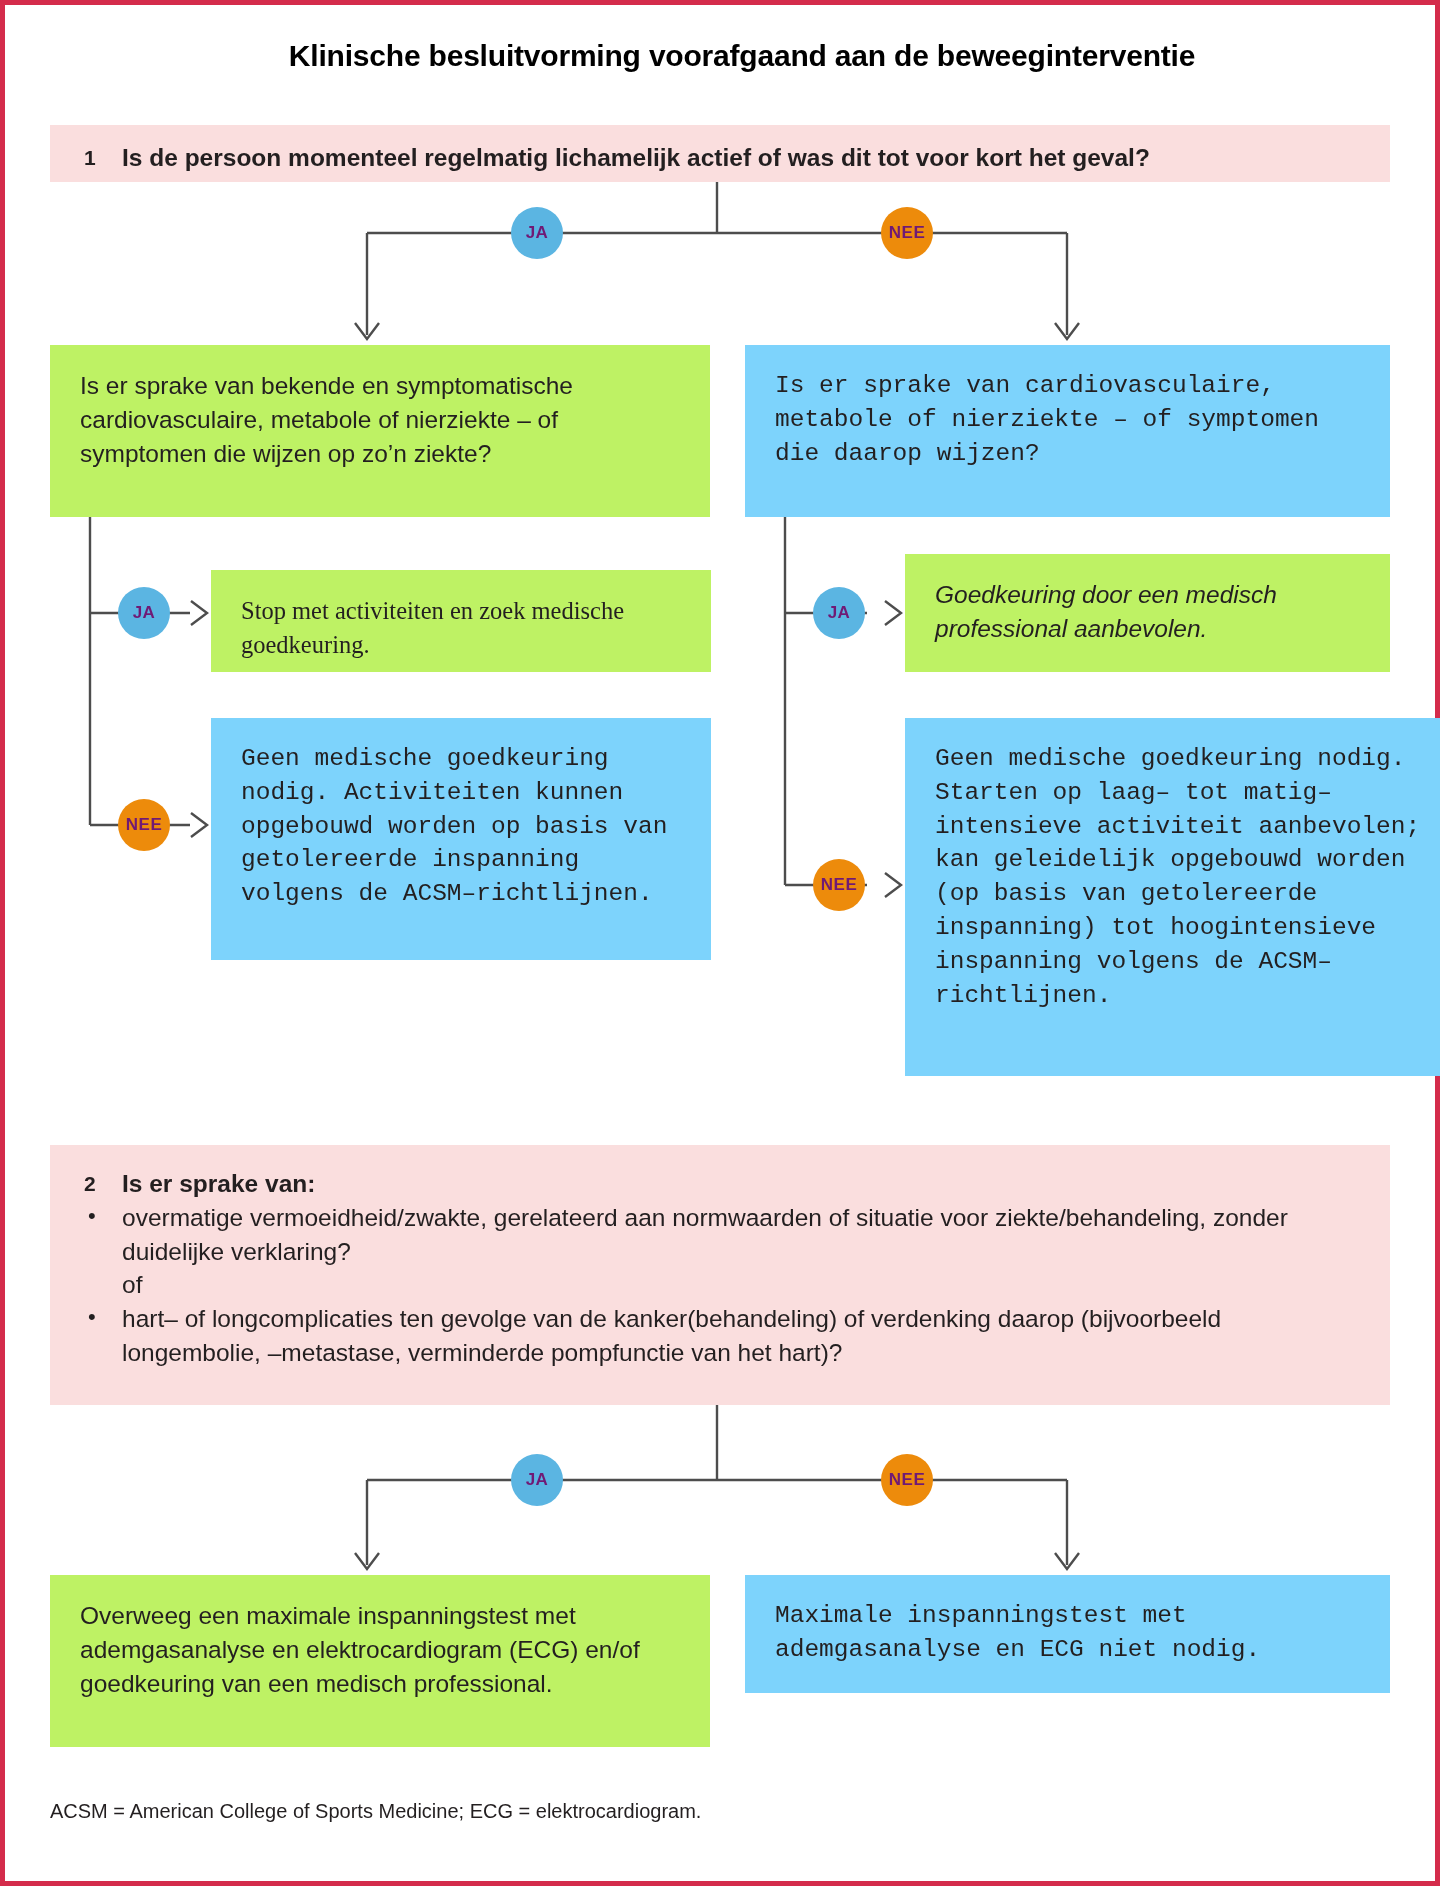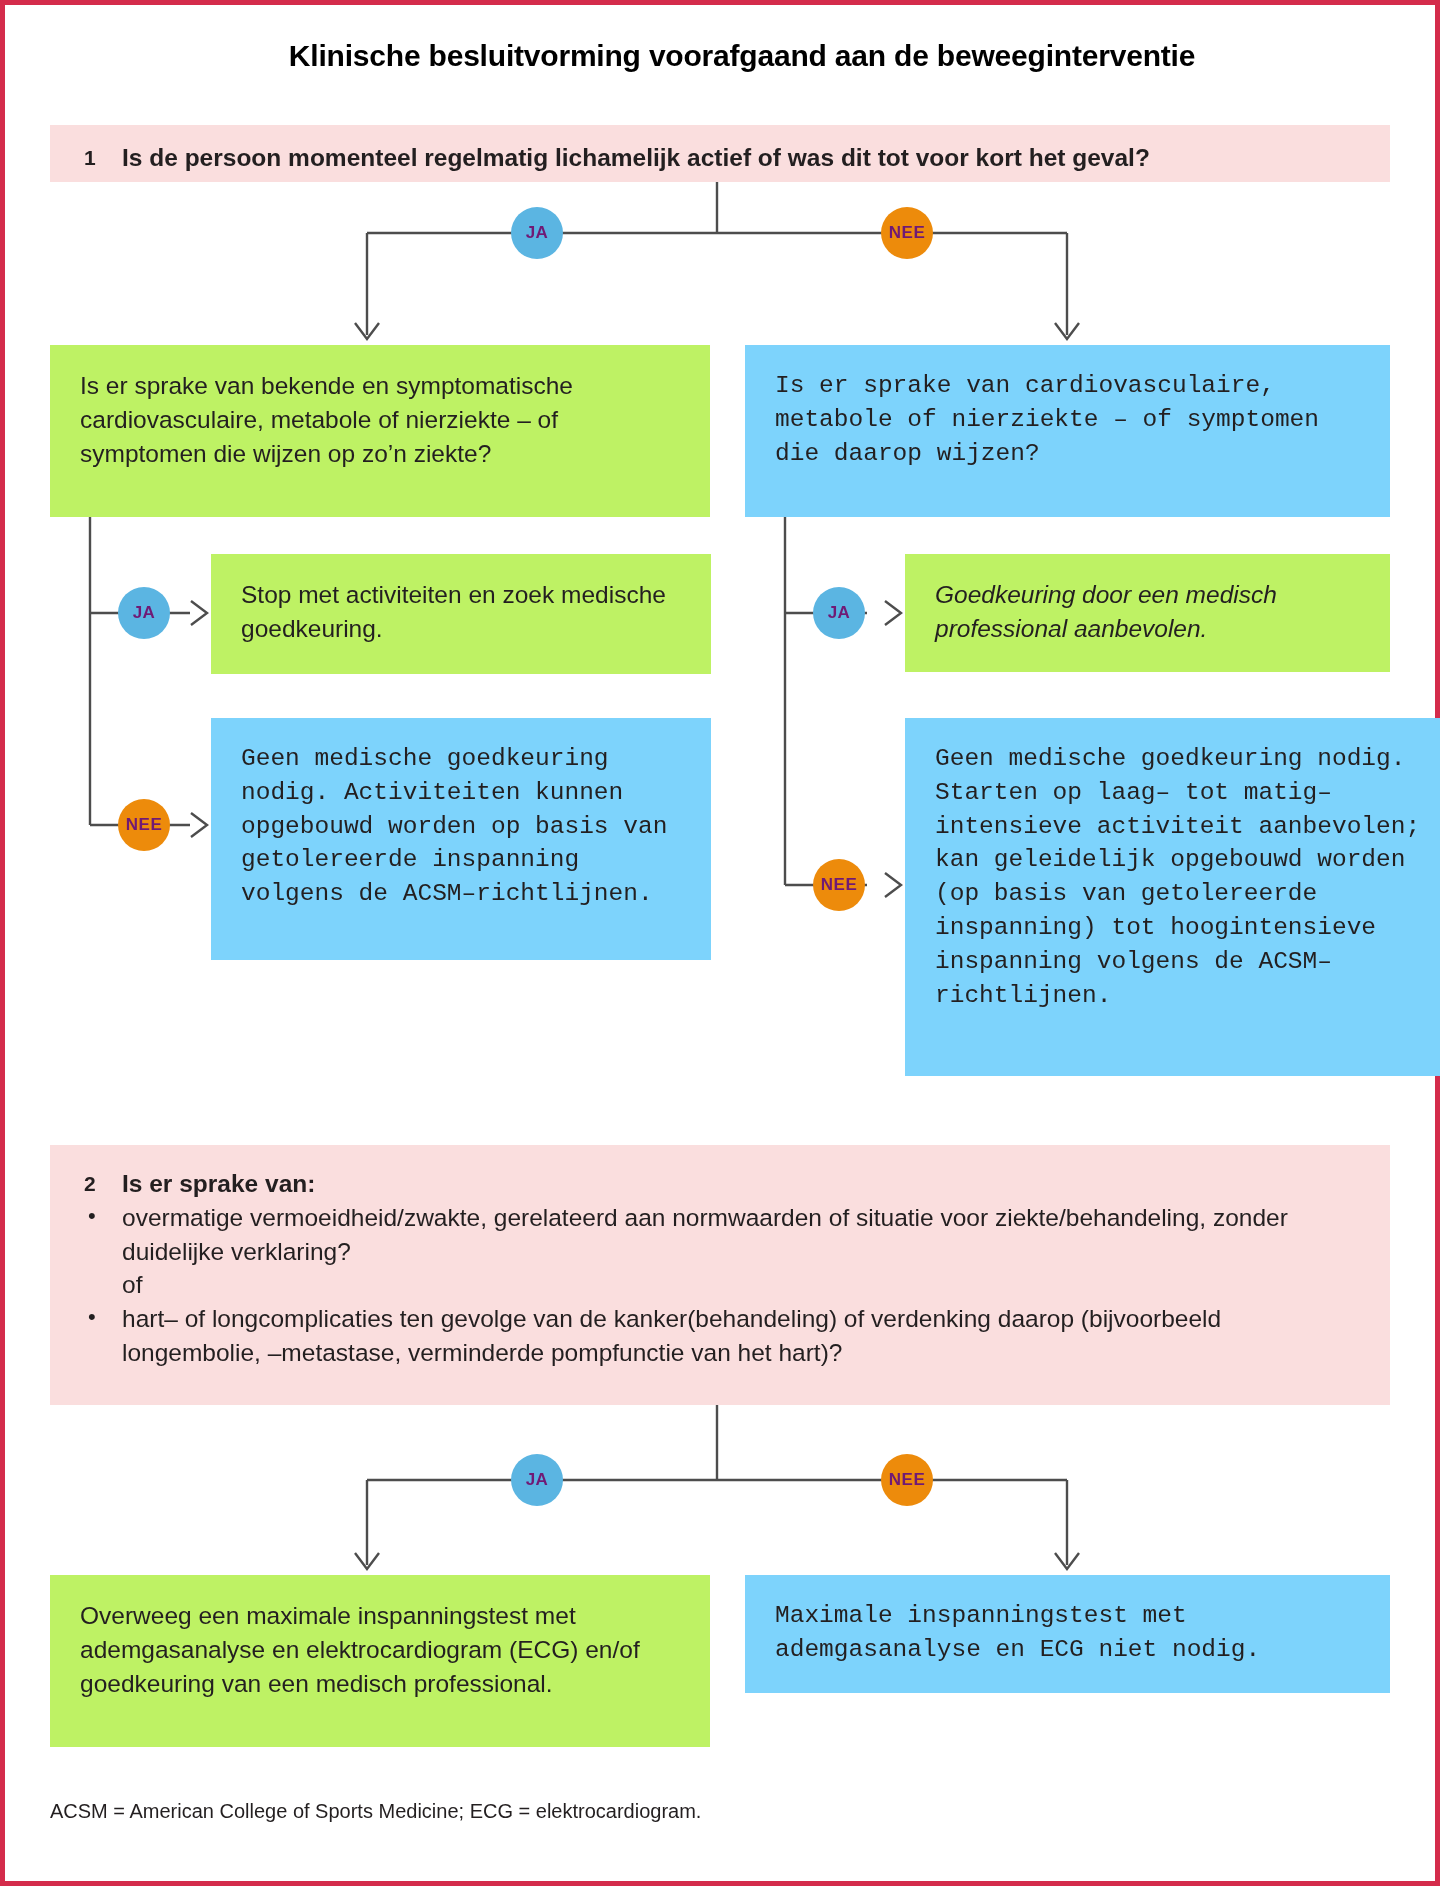--- a/index.html
+++ b/index.html
@@ -168,21 +168,21 @@
     <span>Is er sprake van bekende en symptomatische cardiovasculaire, metabole of nierziekte – of symptomen die wijzen op zo’n ziekte?</span>
   </div>
 
   <div class="badge badge-ja" style="left:113px; top:582px;">
     <span>JA</span>
   </div>
   <div class="badge badge-nee" style="left:113px; top:794px;">
     <span>NEE</span>
   </div>
 
-  <div class="box box-blue abox" style="left:206px; top:549px; width:500px; height:120px;">
+  <div class="box box-blue abox" style="left:206px; top:565px; width:500px; height:102px;font-family:Liberation Serif, serif;">
     <span>Stop met activiteiten en zoek medische goedkeuring.</span>
   </div>
 
   <div class="box box-orange abox" style="left:206px; top:713px; width:500px; height:242px;">
     <span>Geen medische goedkeuring nodig. Activiteiten kunnen opgebouwd worden op basis van getolereerde inspanning volgens de ACSM–richtlijnen.</span>
   </div>
 
   <div class="box box-orange abox" style="left:740px; top:340px; width:645px; height:172px;">
     <span>Is er sprake van cardiovasculaire, metabole of nierziekte – of symptomen die daarop wijzen?</span>
   </div>

